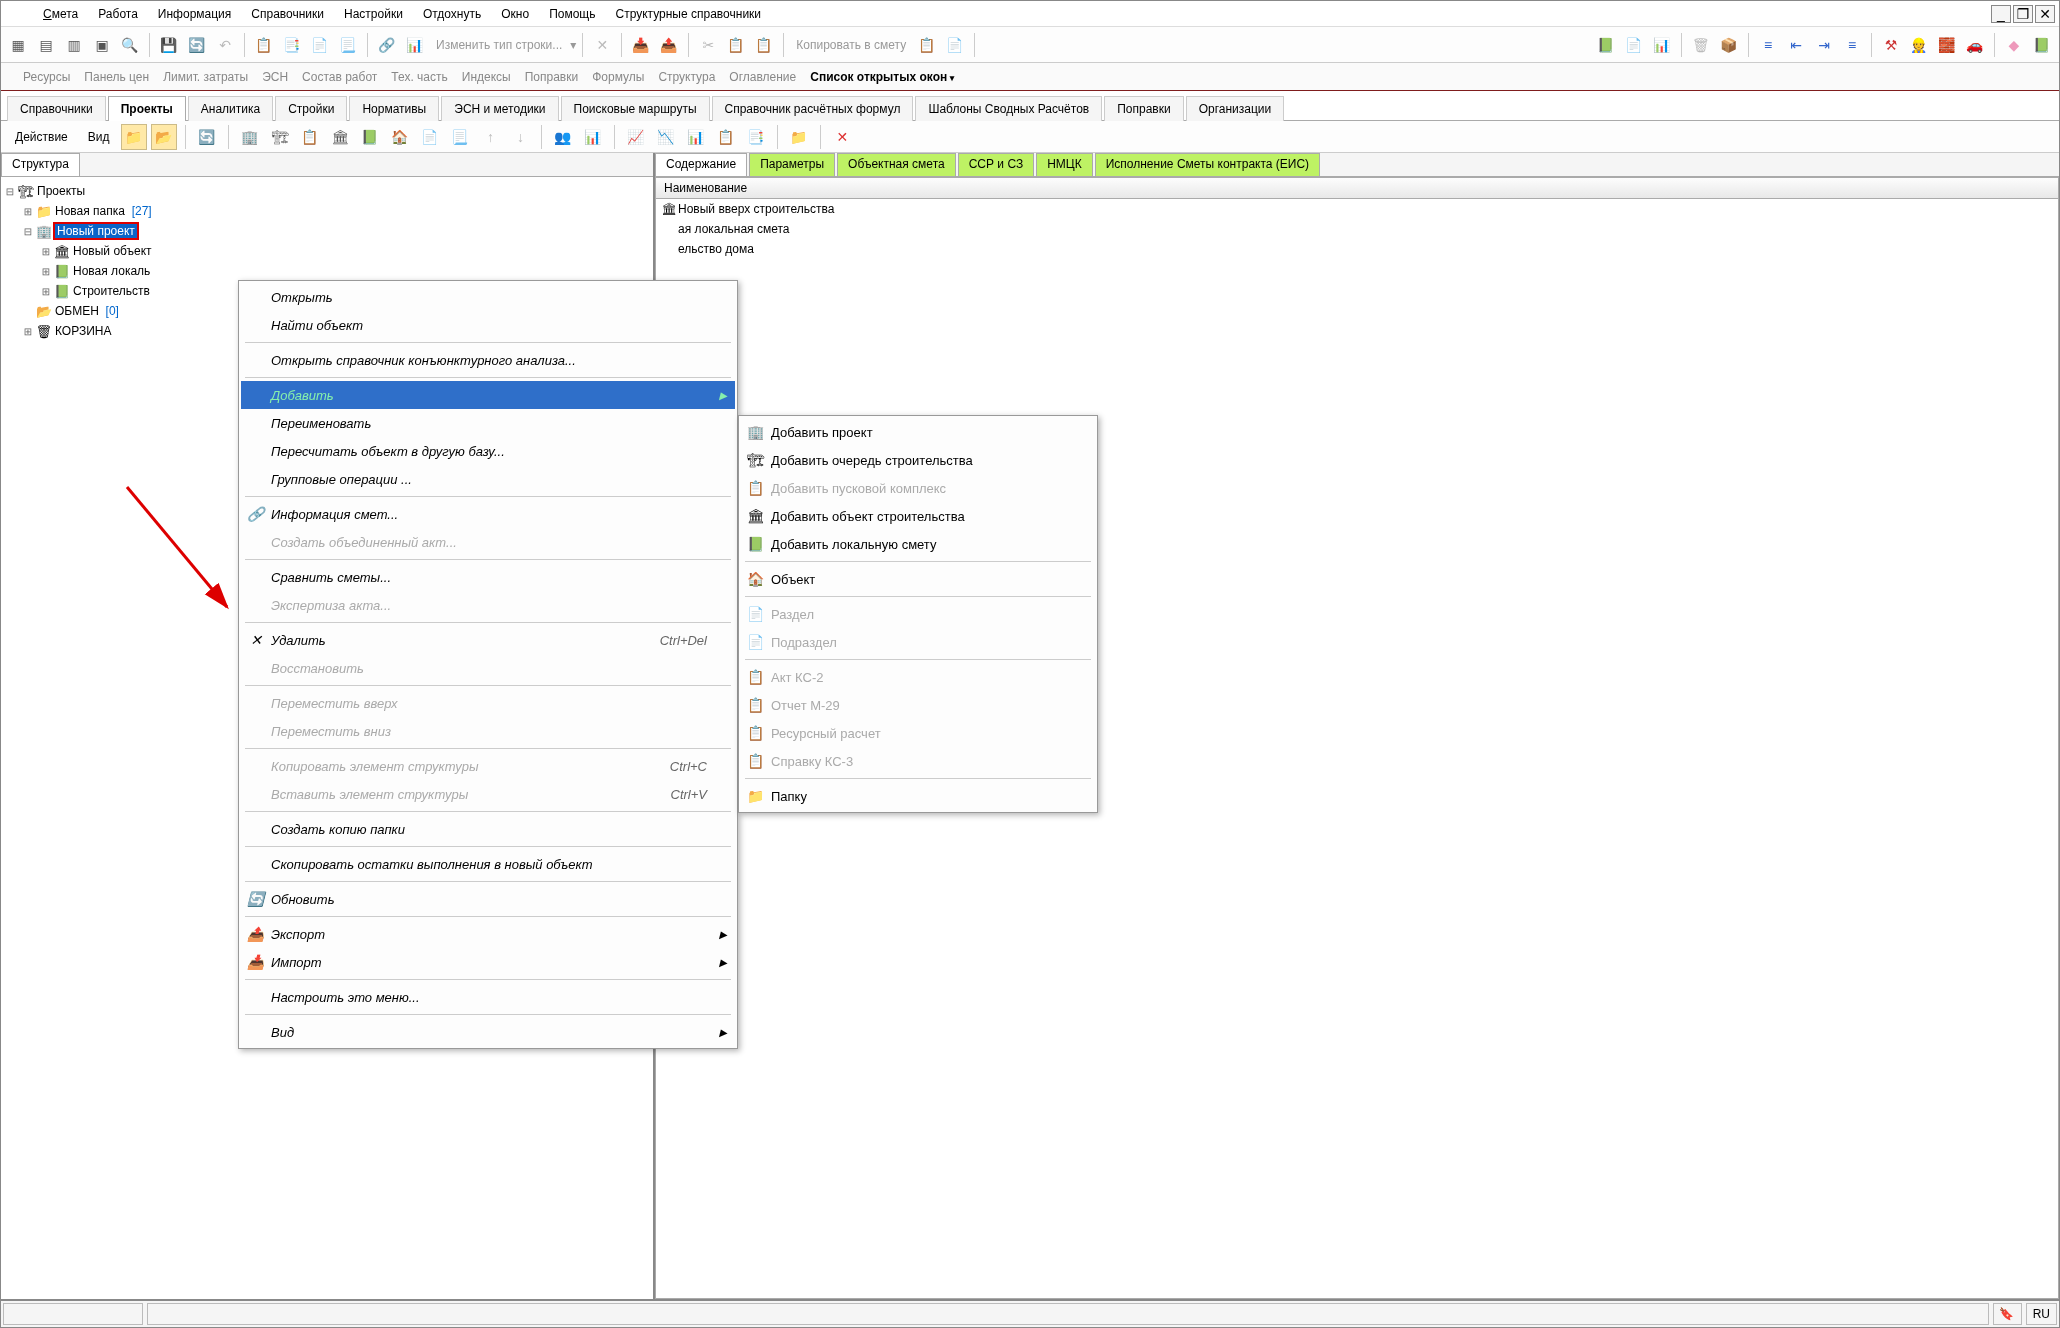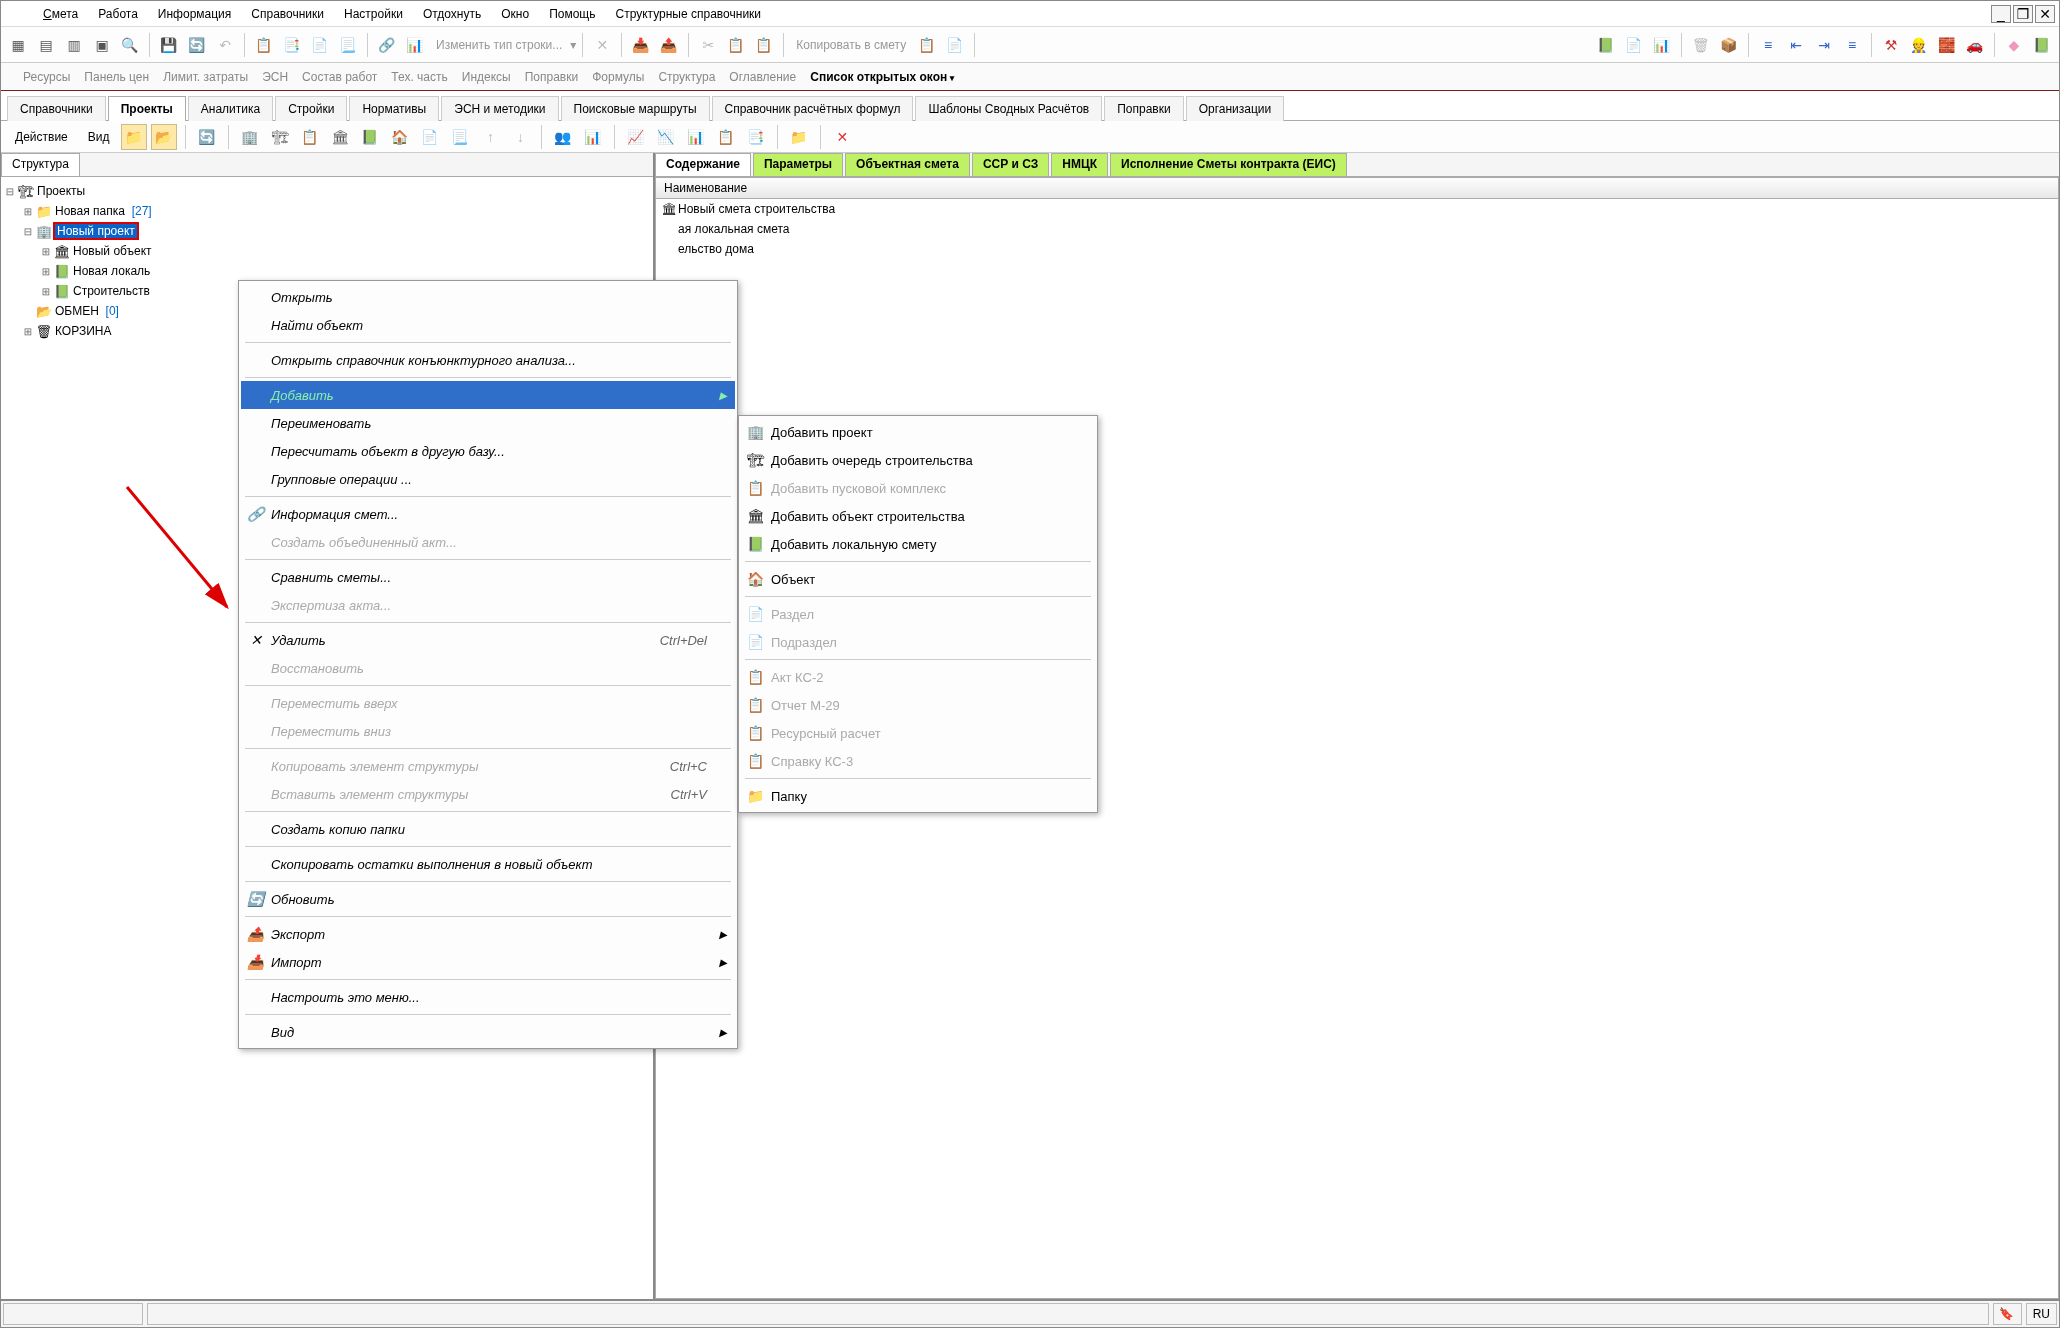--- a/index.html
+++ b/index.html
@@ -167,21 +167,20 @@
   .right-pane {
     flex:1;
     display:flex;
     flex-direction:column;
   }
   .right-tabs {
     display:flex;
     height:24px;
     border-bottom:1px solid #aaa;
     background:#f5f5f5;
-    font-weight:bold;
   }
   .right-tab {
     padding:3px 10px;
     border:1px solid #aaa;
     border-bottom:none;
     background:#bef264;
     margin-right:2px;
     font-size:12px;
   }
   .right-tab.active { background:#fff; }
@@ -472,21 +471,21 @@
           <div class="right-tab">Параметры</div>
           <div class="right-tab">Объектная смета</div>
           <div class="right-tab">ССР и СЗ</div>
           <div class="right-tab">НМЦК</div>
           <div class="right-tab">Исполнение Сметы контракта (ЕИС)</div>
         </div>
       <div class="table-header">Наименование</div>
       <div class="table-body">
         <div class="table-row">
             <span class="ticon">🏛</span>
-            <span>Новый смета строительства</span>
+            <span>Новый вверх строительства</span>
           </div>
         <div class="table-row">
             <span class="ticon"></span>
             <span>ая локальная смета</span>
           </div>
         <div class="table-row">
             <span class="ticon"></span>
             <span>ельство дома</span>
           </div>
       </div>

